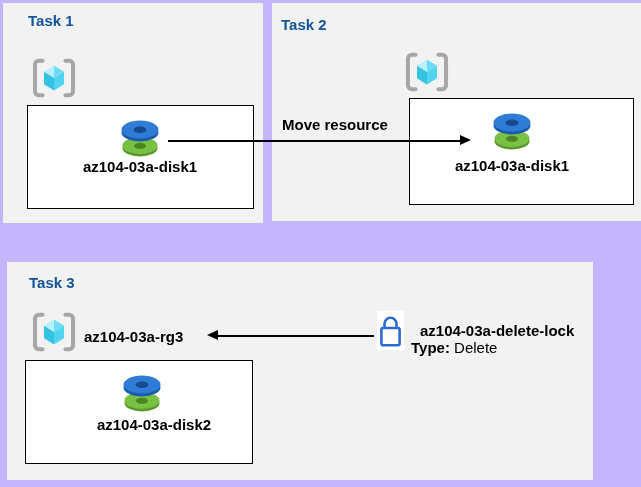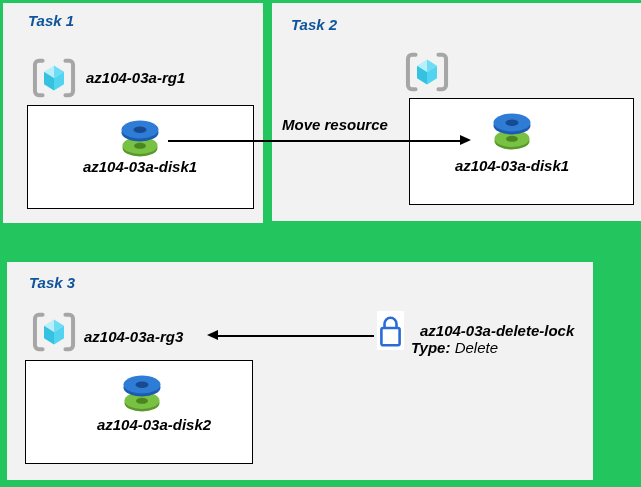--- a/index.html
+++ b/index.html
@@ -1,18 +1,18 @@
 <!DOCTYPE html>
 <html><head>
 <meta charset="utf-8">
 <style>
   html,body{margin:0;padding:0;background:#ffffff;}
   .canvas{
-    position:relative;width:641px;height:487px;background:#22c55e;
-    font-family:"Liberation Sans",sans-serif;color:#000;overflow:hidden;font-style:italic;
+    position:relative;width:641px;height:487px;background:#c4b5fd;
+    font-family:"Liberation Sans",sans-serif;color:#000;overflow:hidden;
   }
   .panel{position:absolute;background:#f2f2f2;}
   .task-label{position:absolute;font-size:15px;font-weight:bold;color:#11549c;white-space:nowrap;}
   .rg-icon{position:absolute;width:44px;height:40px;}
   .rg-name{position:absolute;font-size:15px;font-weight:bold;color:#000;white-space:nowrap;line-height:16px;}
   .rbox{position:absolute;background:#ffffff;border:1.5px solid #000;box-sizing:border-box;}
   .disk-icon{position:absolute;width:42px;height:40px;}
   .disk-label{position:absolute;width:200px;text-align:center;font-size:15px;font-weight:bold;white-space:nowrap;line-height:16px;}
   .arrow-line{position:absolute;height:2px;background:#000;}
   .arrow-head{position:absolute;width:0;height:0;}
@@ -29,32 +29,31 @@
 
 <div class="canvas">
 
   <div class="panel" style="left:3px;top:3px;width:260px;height:220px;"></div>
 
   <div class="panel" style="left:272px;top:3px;width:369px;height:218px;"></div>
 
   <div class="panel" style="left:7px;top:262px;width:586px;height:218px;"></div>
 
   <div class="task-label" style="left:28px;top:12px;">Task 1</div>
-  <div class="task-label" style="left:291px;top:16px;">Task 2</div>
+  <div class="task-label" style="left:281px;top:16px;">Task 2</div>
   <div class="task-label" style="left:29px;top:274px;">Task 3</div>
 
   <svg class="rg-icon" style="left:32px;top:58px;" viewBox="0 0 46 42">
     <path d="M11 3 H7 a4 4 0 0 0 -4 4 v28 a4 4 0 0 0 4 4 h4" fill="none" stroke="#a6a6a6" stroke-width="4.2" stroke-linecap="round"></path>
     <path d="M35 3 h4 a4 4 0 0 1 4 4 v28 a4 4 0 0 1 -4 4 h-4" fill="none" stroke="#a6a6a6" stroke-width="4.2" stroke-linecap="round"></path>
     <polygon points="23,8 12.5,14.5 23,21" fill="#b9eefb"></polygon>
     <polygon points="23,8 33.5,14.5 23,21" fill="#6fdcf6"></polygon>
     <polygon points="12.5,14.5 23,21 23,34 12.5,27.5" fill="#35c2e1"></polygon>
     <polygon points="33.5,14.5 23,21 23,34 33.5,27.5" fill="#52d3ef"></polygon>
   </svg>
-  <div class="rg-name" style="left:86px;top:70px;">az104-03a-rg1</div>
 
   <svg class="rg-icon" style="left:405px;top:52px;" viewBox="0 0 46 42">
     <path d="M11 3 H7 a4 4 0 0 0 -4 4 v28 a4 4 0 0 0 4 4 h4" fill="none" stroke="#a6a6a6" stroke-width="4.2" stroke-linecap="round"></path>
     <path d="M35 3 h4 a4 4 0 0 1 4 4 v28 a4 4 0 0 1 -4 4 h-4" fill="none" stroke="#a6a6a6" stroke-width="4.2" stroke-linecap="round"></path>
     <polygon points="23,8 12.5,14.5 23,21" fill="#b9eefb"></polygon>
     <polygon points="23,8 33.5,14.5 23,21" fill="#6fdcf6"></polygon>
     <polygon points="12.5,14.5 23,21 23,34 12.5,27.5" fill="#35c2e1"></polygon>
     <polygon points="33.5,14.5 23,21 23,34 33.5,27.5" fill="#52d3ef"></polygon>
   </svg>
 

